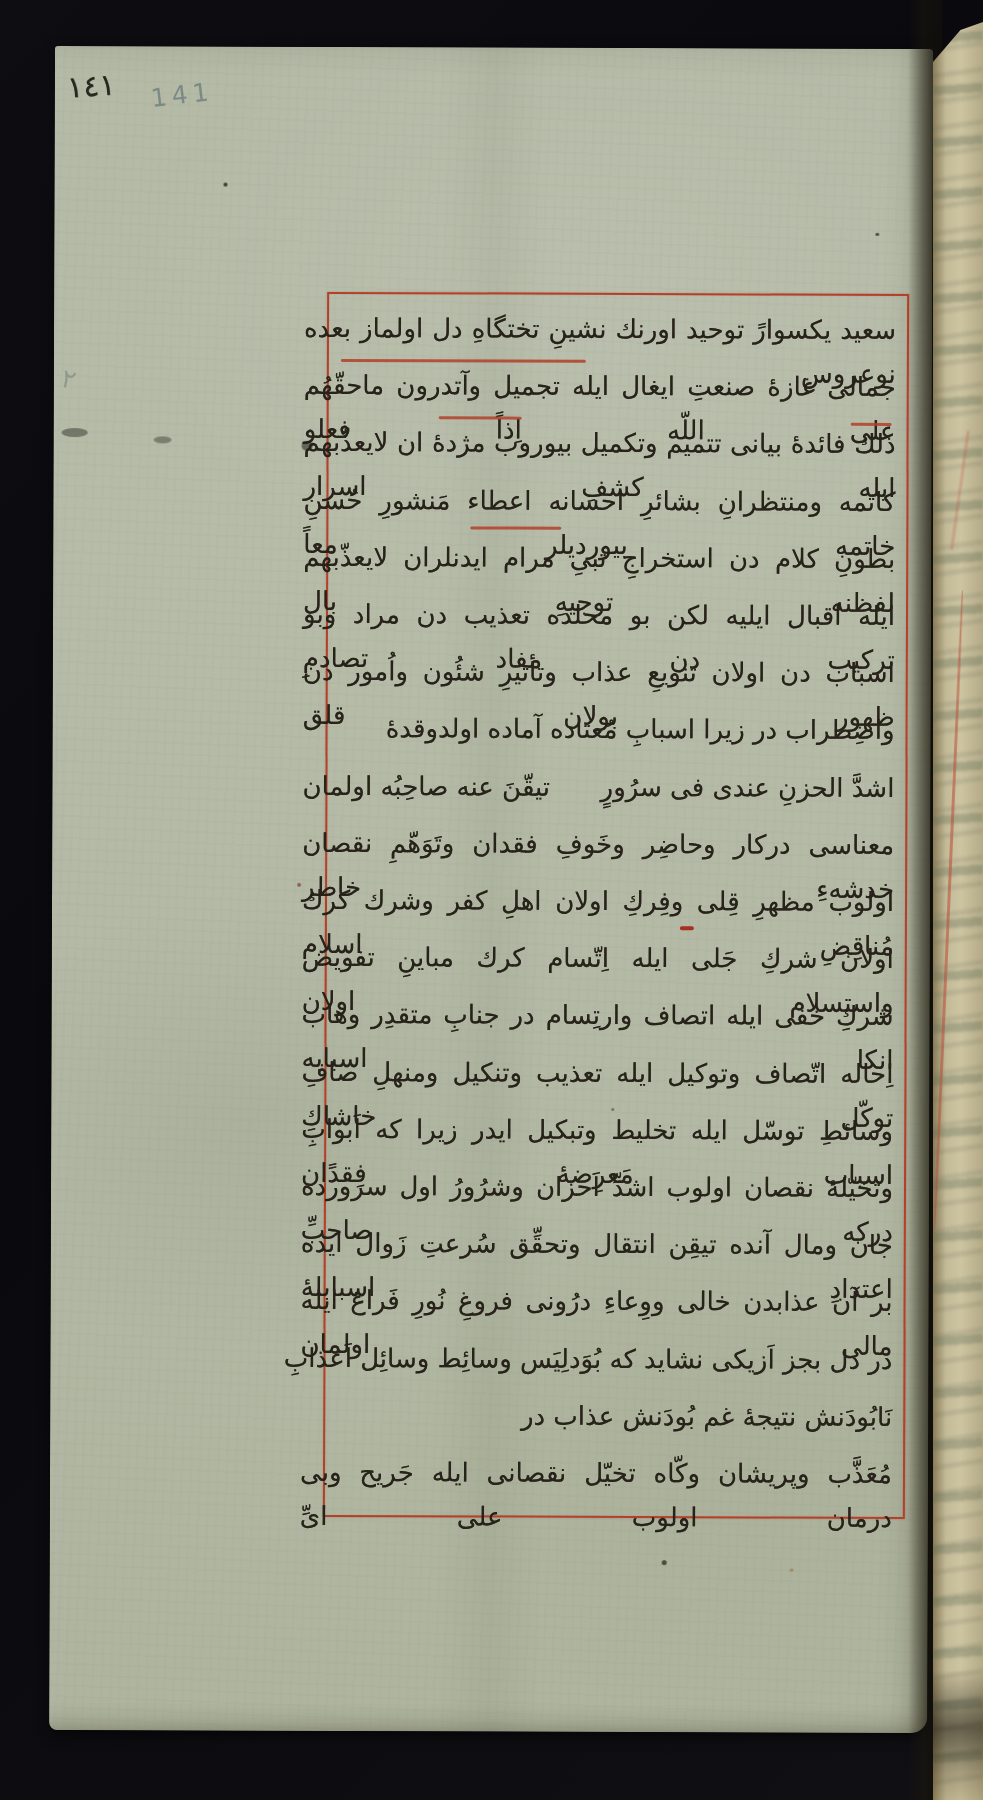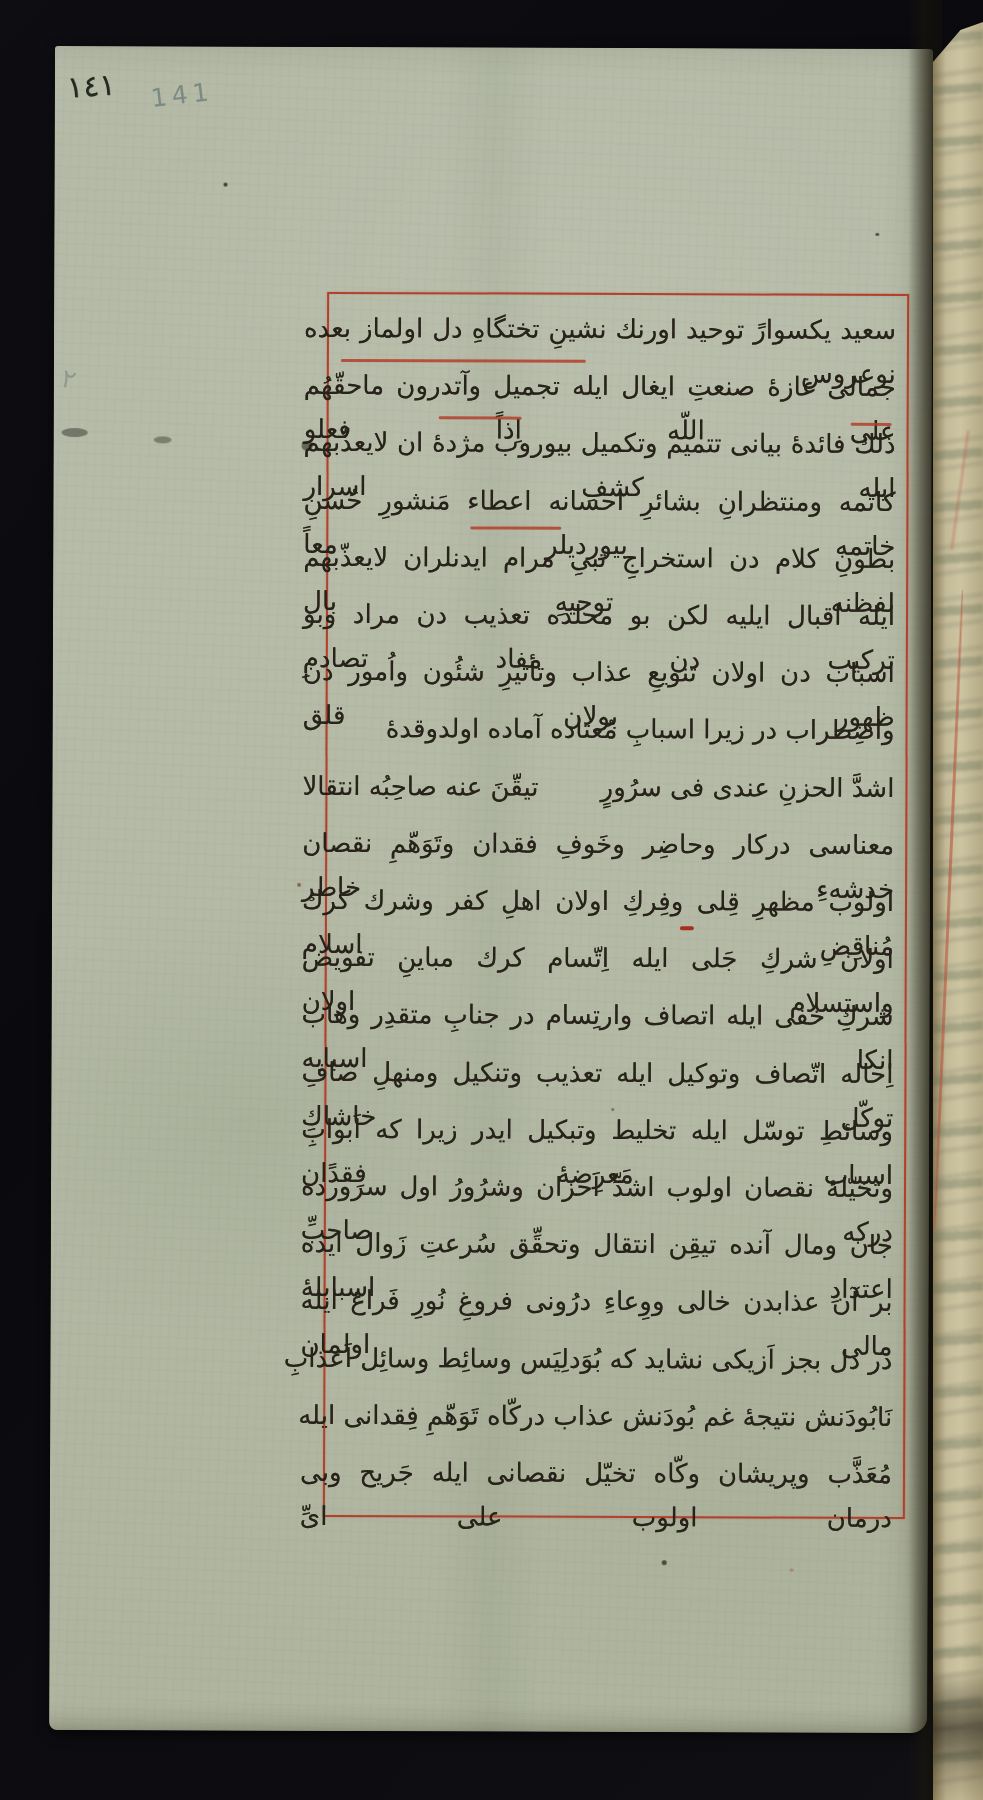--- a/index.html
+++ b/index.html
@@ -83,38 +83,37 @@
         <div class="line full" style="top: 259px; left: 250px; width: 592px;">سعید یكسوارً توحید اورنك نشینِ تختگاهِ دل اولماز بعده نوعروسِ</div>
         <div class="line full" style="top: 316.2px; left: 250px; width: 592px;">جمالی غازهٔ صنعتِ ایغال ایله تجمیل وآتدرون ماحقّهُم علی اللّه اِذاً فعلو</div>
         <div class="line full" style="top: 373.4px; left: 250px; width: 592px;">ذلك فائدهٔ بیانی تتمیم وتكمیل بیوروب مژدهٔ ان لایعذّبهم ایله كشفِ اسرار</div>
         <div class="line full" style="top: 430.6px; left: 250px; width: 592px;">كاتمه ومنتظرانِ بشائرِ احسانه اعطاء مَنشورِ حُسنِ خاتمه بیوردیلر معاً</div>
         <div class="line full" style="top: 487.8px; left: 250px; width: 592px;">بطونِ كلام دن استخراجِ تبیِ مرام ایدنلران لایعذّبهم لفظنه توجیهِ بال</div>
         <div class="line full" style="top: 545px; left: 250px; width: 592px;">ایله اقبال ایلیه لكن بو محلده تعذیب دن مراد وبو تركیب دن مفاد تصادمِ</div>
         <div class="line full" style="top: 602.2px; left: 250px; width: 592px;">اسباب دن اولان تنویعِ عذاب وتأثیرِ شئُون واُمور دن ظهور بولان قلق</div>
         <div class="line short" style="top: 659.4px; left: 250px; width: 592px;">واضِطراب در زیرا اسبابِ مُعتاده آماده اولدوقدهٔ</div>
         <div class="line split" style="top: 716.6px; left: 250px; width: 592px;">
           <span>اشدَّ الحزنِ عندی فی سرُورٍ</span>
-          <span>تیقّنَ عنه صاحِبُه انتقالا</span>
+          <span>تیقّنَ عنه صاحِبُه اولمان</span>
         </div>
         <div class="line full" style="top: 773.8px; left: 250px; width: 592px;">معناسی دركار وحاضِر وخَوفِ فقدان وتَوَهّمِ نقصان خدشه‌ءِ خاطر</div>
         <div class="line full" style="top: 831px; left: 250px; width: 592px;">اولوب مظهرِ قِلی وفِركِ اولان اهلِ كفر وشرك كرك مُناقِضِ اسلام</div>
         <div class="line full" style="top: 888.2px; left: 250px; width: 592px;">اولان شركِ جَلی ایله اِتّسام كرك مباینِ تفویض واستسلام اولان</div>
         <div class="line full" style="top: 945.4px; left: 250px; width: 592px;">شركِ خفی ایله اتصاف وارتِسام در جنابِ متقدِر وهاب انكا اسبابه</div>
         <div class="line full" style="top: 1002.6px; left: 250px; width: 592px;">اِحاله اتّصاف وتوكیل ایله تعذیب وتنكیل ومنهلِ صافِ توكّل خاشاكِ</div>
         <div class="line full" style="top: 1059.8px; left: 250px; width: 592px;">وسائطِ توسّل ایله تخلیط وتبكیل ایدر زیرا كه اَبوابِ اسباب مَعرِضهٔ فِقدًان</div>
         <div class="line full" style="top: 1117px; left: 250px; width: 592px;">وتخیّلهٔ نقصان اولوب اشدِّ اَحزان وشرُورُ اول سرورده دركه صاحبِّ</div>
         <div class="line full" style="top: 1174.2px; left: 250px; width: 592px;">جان ومال آنده تیقِن انتقال وتحقِّق سُرعتِ زَوال ایده اعتدادِ اسبابلهٔ</div>
         <div class="line full" style="top: 1231.4px; left: 250px; width: 592px;">بر آن عذابدن خالی ووِعاءِ درُونی فروغِ نُورِ فَراغ ایله مالی اولمان</div>
         <div class="line split" style="top: 1288.6px; left: 250px; width: 592px; padding-right: 18px;">
           <span>در دل بجز اَزیكی نشاید كه بُوَد</span>
           <span>لِیَس وسائِط وسائِل اَعذابِ</span>
         </div>
         <div class="line split" style="top: 1345.8px; left: 250px; width: 592px; padding-right: 55px;">
           <span>نَابُودَنش نتیجهٔ غم بُودَنش عذاب در</span>
-          <span>كّاه تَوَهّمِ فِقدانی ایله</span>
         </div>
         <div class="line full" style="top: 1403px; left: 250px; width: 592px;">مُعَذَّب وپریشان وكّاه تخیّل نقصانی ایله جَریح وبی درمان اولوب علی ایِّ</div>
       </div>
     <div id="rubrics">
         <div class="overline" style="left: 287px; top: 312px; width: 245px;"></div>
         <div class="overline" style="left: 385px; top: 369px; width: 83px;"></div>
         <div class="overline" style="left: 797px; top: 374px; width: 41px;"></div>
         <div class="overline" style="left: 417px; top: 479px; width: 91px;"></div>
         <div class="reddash" style="left: 628px; top: 878px; width: 14px;"></div>
       </div>

